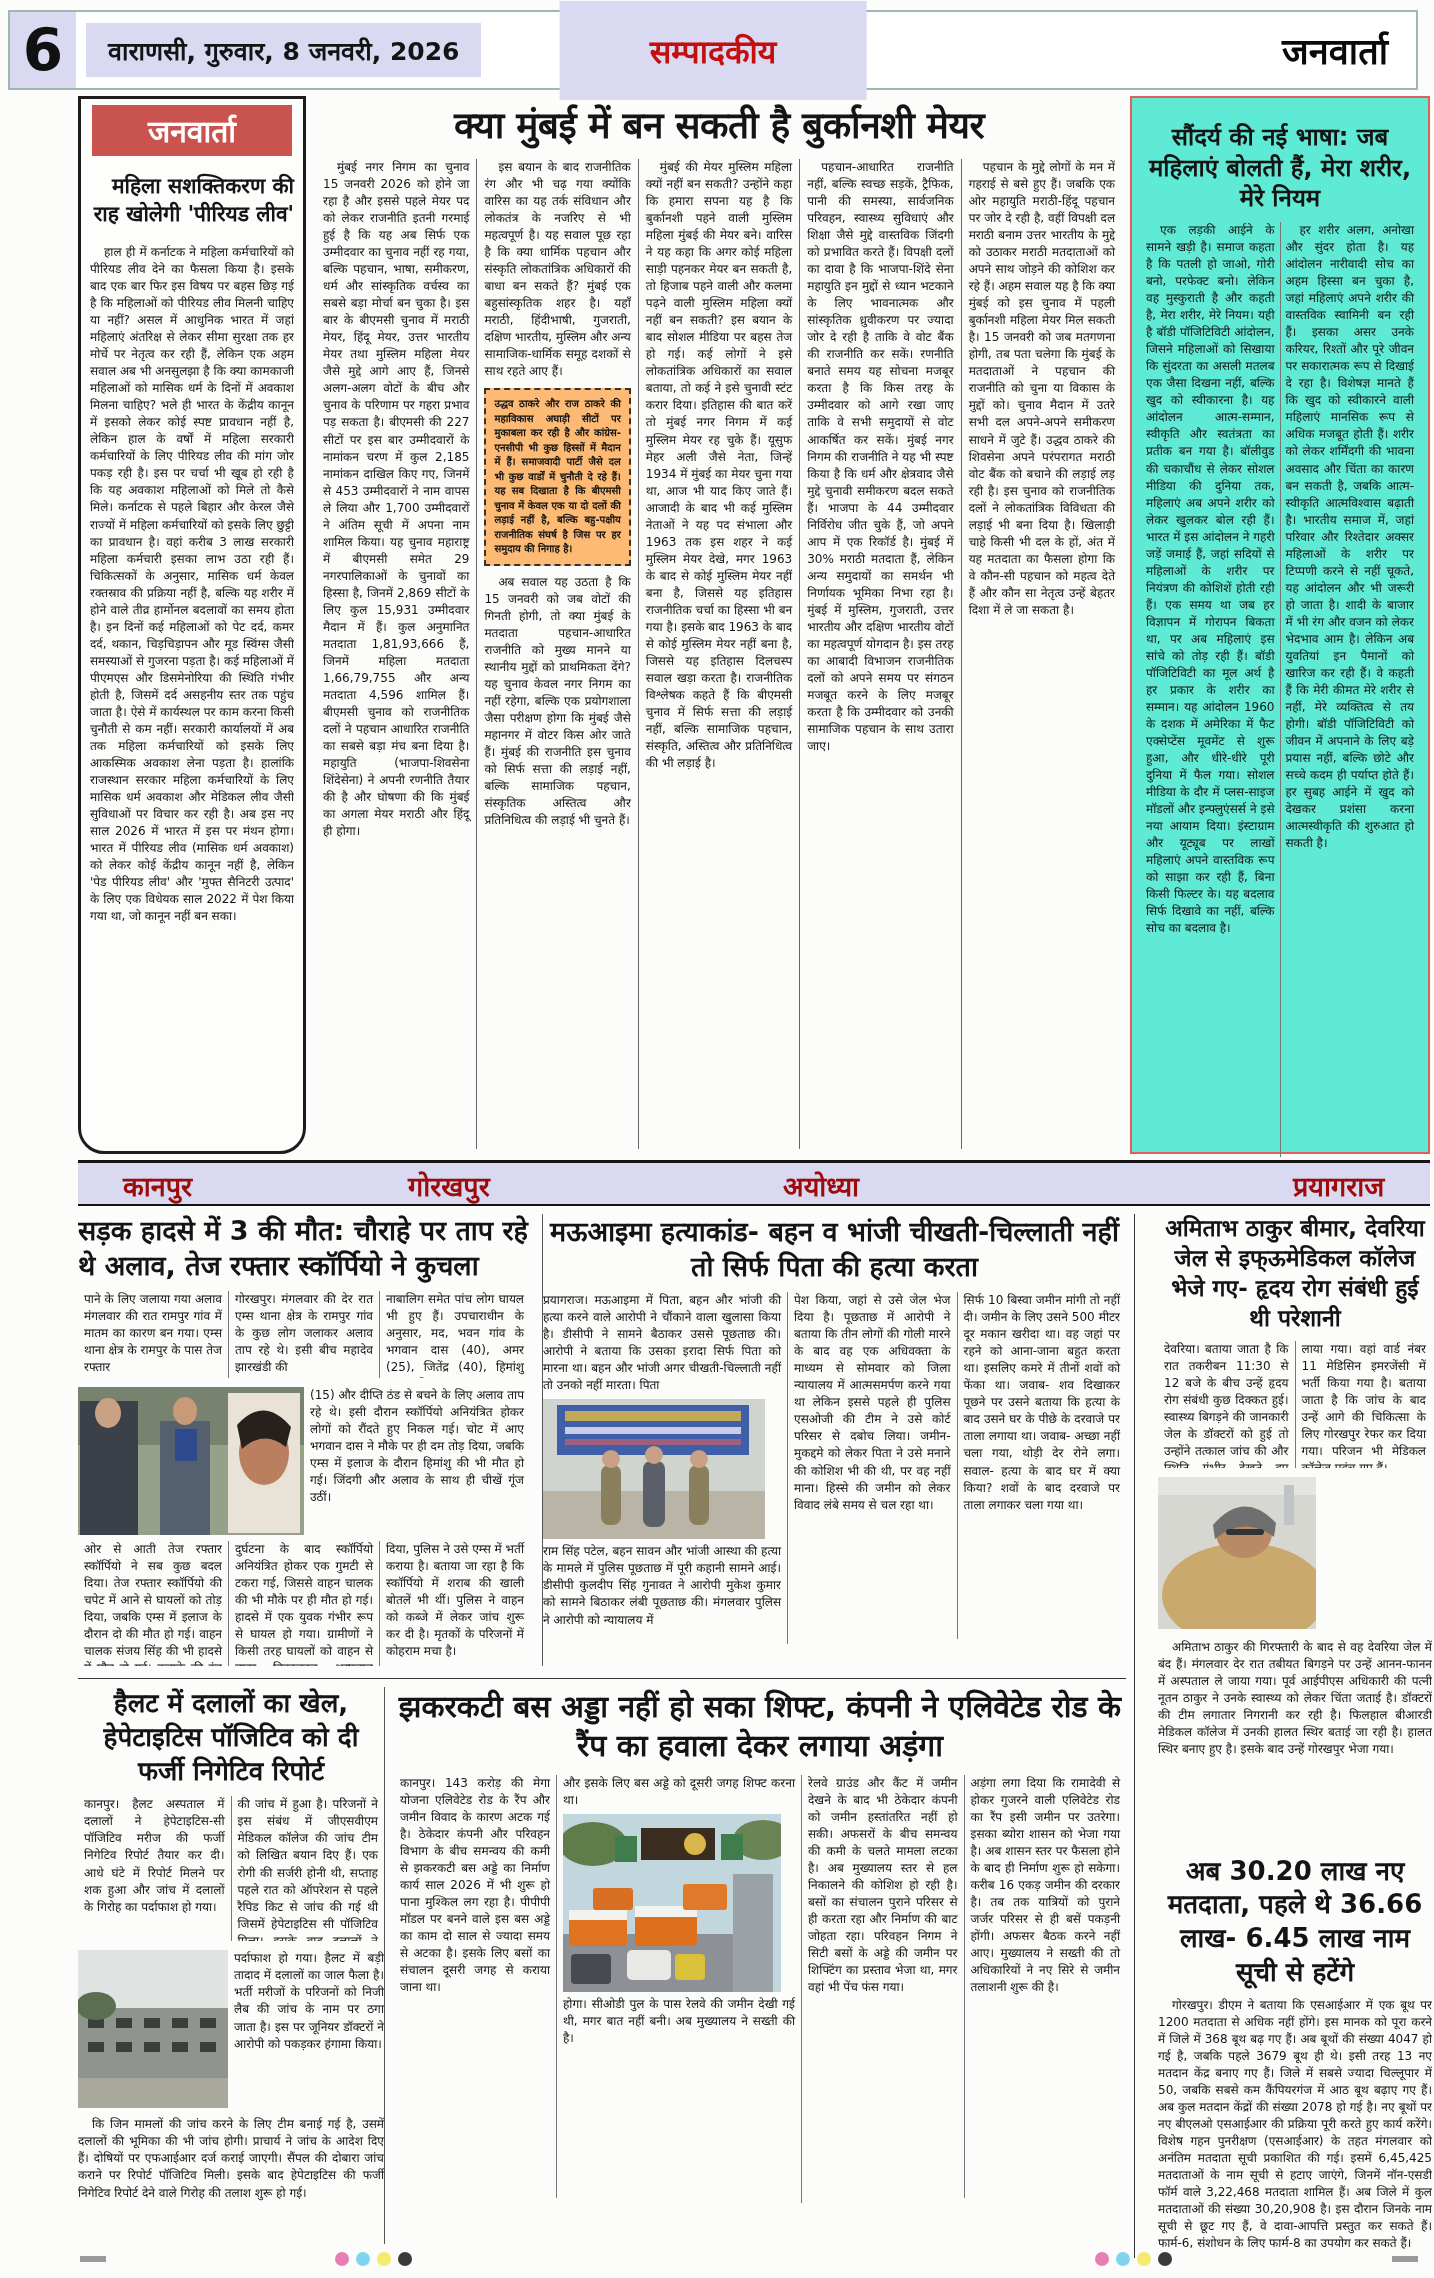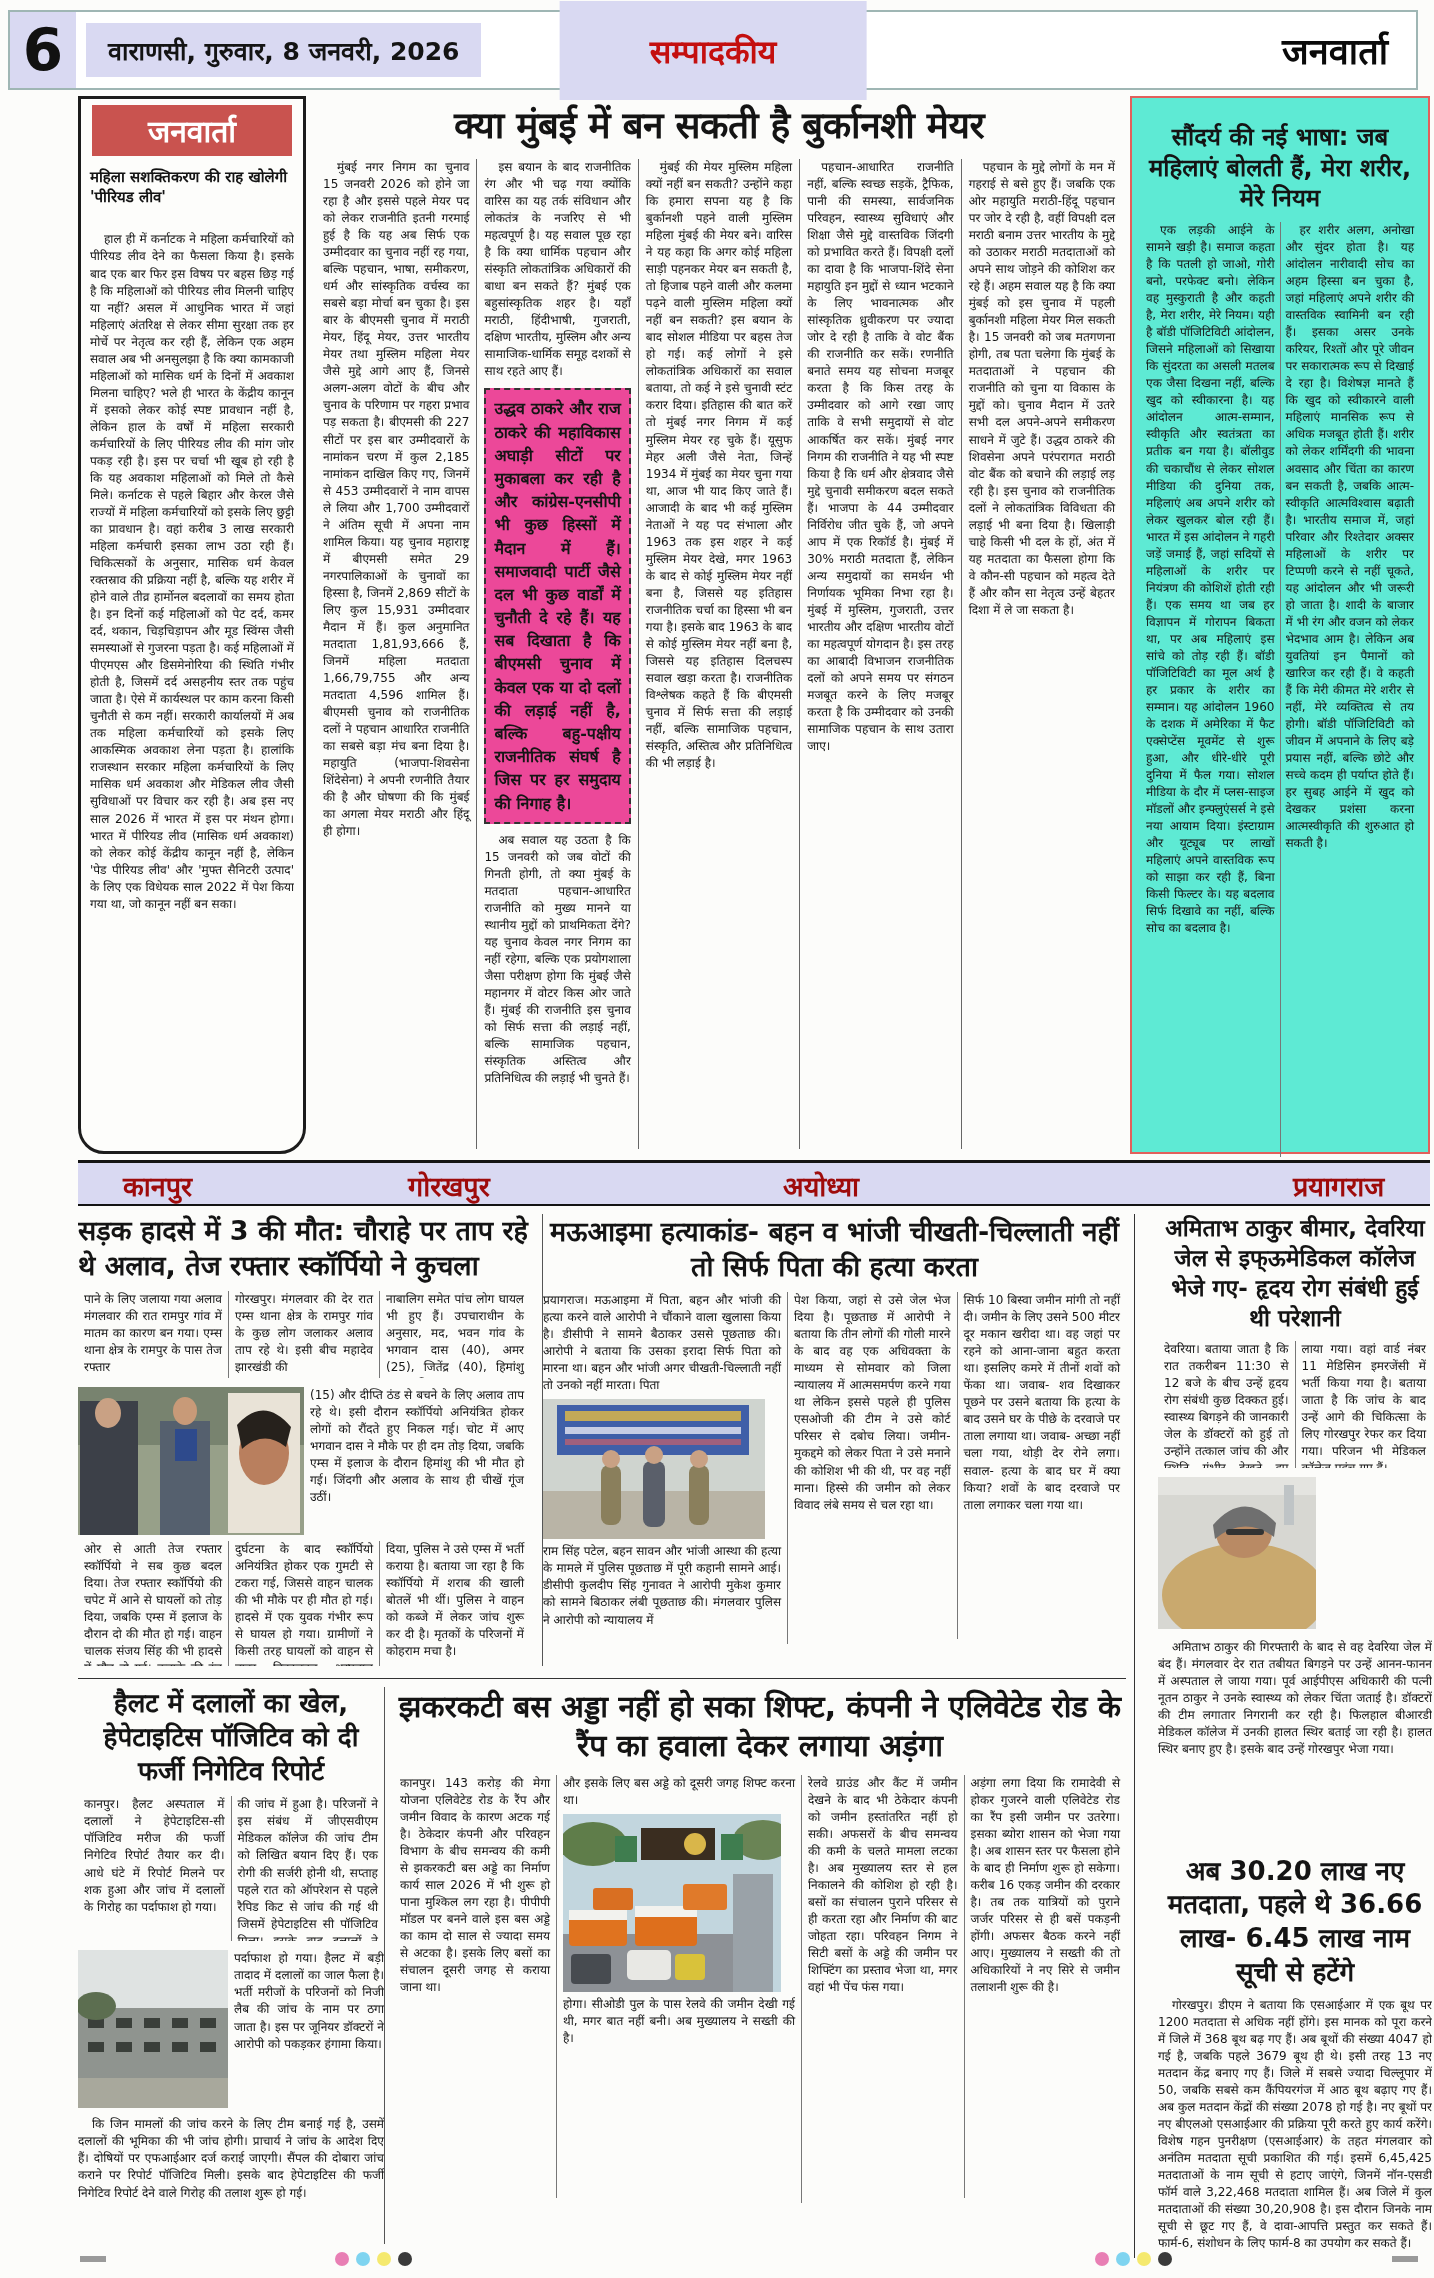--- a/index.html
+++ b/index.html
@@ -11,29 +11,29 @@
   .secbox{position:absolute;left:50%;transform:translateX(-50%);background:#d9d9f2;padding:28px 90px;font-size:32px;font-weight:bold;color:#c40f0f;}
   .masthead{margin-left:auto;margin-right:28px;font-size:36px;font-weight:bold;color:#0a0a0a;}
   
   .jtext{font-size:12px;line-height:1.42;text-align:justify;color:#151515;}
   .jtext p,p.jtext{margin:0 0 5px;}
   .ind{text-indent:14px;}
   .ovh{overflow:hidden;}
   
   .leftbox{position:absolute;left:78px;top:96px;width:228px;height:1058px;border:3px solid #1c1c1c;border-radius:0 0 26px 26px;box-sizing:border-box;padding:6px 9px;background:#fdfdfb;}
   .brandbar{background:#c9534f;color:#fff;text-align:center;font-size:30px;font-weight:bold;padding:5px 0;margin:0 2px 8px;}
-  .lb-head{font-size:15px;font-weight:bold;text-align:left;line-height:1.3;margin-bottom:24px;}
+  .lb-head{font-size:21px;font-weight:bold;text-align:right;line-height:1.3;margin-bottom:16px;}
   .leftbox .body{height:888px;}
   
   .main{position:absolute;left:316px;top:96px;width:806px;height:1058px;box-sizing:border-box;}
   .main-head{font-size:37px;font-weight:800;text-align:center;margin:2px 0 10px;letter-spacing:-.5px;}
   .maincols{display:flex;height:990px;}
   .mcol{flex:1;padding:0 7px;border-right:1px solid #666;overflow:hidden;}
   .mcol:last-child{border-right:none;}
-  .inset{background:#ec4899;border:2px dashed #333;padding:7px 8px;margin:8px 0;font-weight:bold;font-size:16px;line-height:1.45;text-align:justify;}
+  .inset{background:#fdba74;border:2px dashed #333;padding:7px 8px;margin:8px 0;font-weight:bold;font-size:10px;line-height:1.45;text-align:justify;}
   
   .rightbox{position:absolute;left:1130px;top:96px;width:300px;height:1058px;border:2.5px solid #e2605c;box-sizing:border-box;padding:4px 9px;background:#5eead4;}
   .rb-head{font-size:24px;font-weight:800;text-align:center;line-height:1.28;margin-bottom:8px;}
   .rbcols{display:flex;height:940px;}
   .rbcol{flex:1;padding:0 5px;overflow:hidden;}
   .rbcol:first-child{border-right:1px solid #777;}
   
   .band{position:absolute;left:78px;top:1160px;width:1352px;height:46px;background:#d9d9f2;border-top:3px solid #141414;border-bottom:2px solid #141414;box-sizing:border-box;}
   .band span{position:absolute;top:4px;font-size:27px;font-weight:bold;color:#9e0b0b;}
   .city0{left:45px;} .city1{left:330px;} .city2{left:705px;} .city3{left:1215px;}

